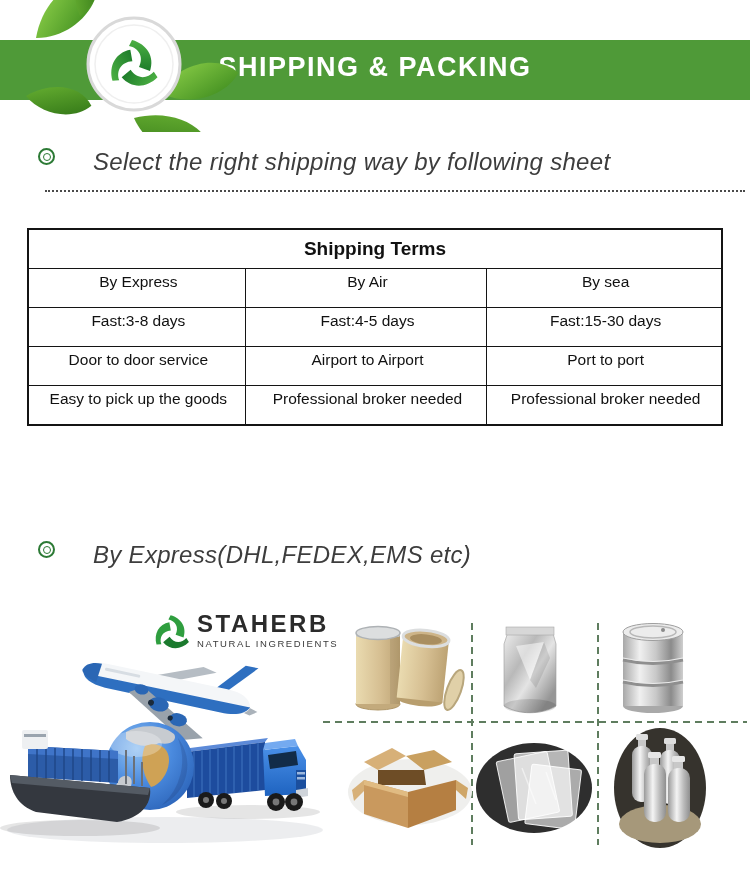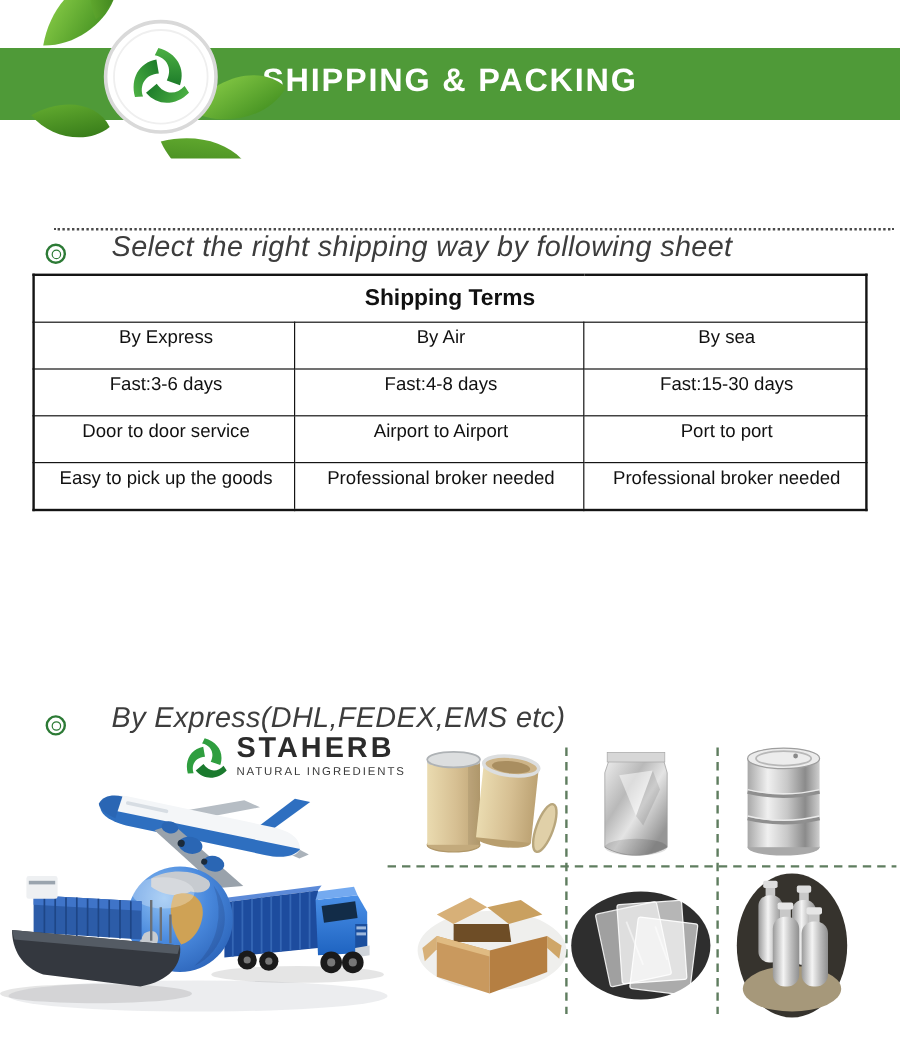--- a/index.html
+++ b/index.html
@@ -6,21 +6,21 @@
   #page{position:relative;width:750px;height:880px;background:#fff;overflow:hidden;
         font-family:"Liberation Sans",sans-serif;color:#222;}
 
   
   .banner{position:absolute;left:0;top:40px;width:750px;height:60px;background:#4f9a38;}
   .banner-title{position:absolute;left:0;top:52px;width:750px;text-align:center;
         font-size:27px;font-weight:bold;letter-spacing:1.5px;color:#fff;margin:0;}
   .header-logo{position:absolute;left:22px;top:0;width:218px;height:132px;}
 
   
-  .section-heading{position:absolute;left:38px;display:flex;align-items:flex-end;margin-top:44px;}
+  .section-heading{position:absolute;left:38px;display:flex;align-items:flex-start;}
   .section-heading.first{top:148px;}
   .section-heading.second{top:541px;}
   .bullet{width:13px;height:13px;border:2.5px solid #2c7a35;border-radius:50%;
         display:inline-flex;align-items:center;justify-content:center;flex:0 0 auto;}
   .bullet-inner{width:6px;height:6px;border:1.5px solid #2c7a35;border-radius:50%;}
   .heading-text{font-style:italic;font-size:24px;color:#3d3d3d;margin-left:38px;
         letter-spacing:.3px;white-space:nowrap;}
   .dotted-divider{position:absolute;left:45px;top:190px;width:700px;height:0;
         border-top:2px dotted #4a4a4a;}
 
@@ -100,22 +100,22 @@
         <th colspan="3">Shipping Terms</th>
       </tr>
     </thead>
     <tbody>
       <tr>
         <td>By Express</td>
         <td>By Air</td>
         <td>By sea</td>
       </tr>
       <tr>
-        <td>Fast:3-6 days</td>
-        <td>Fast:4-8 days</td>
+        <td>Fast:3-8 days</td>
+        <td>Fast:4-5 days</td>
         <td>Fast:15-30 days</td>
       </tr>
       <tr>
         <td>Door to door service</td>
         <td>Airport to Airport</td>
         <td>Port to port</td>
       </tr>
       <tr>
         <td>Easy to pick up the goods</td>
         <td>Professional broker needed</td>

